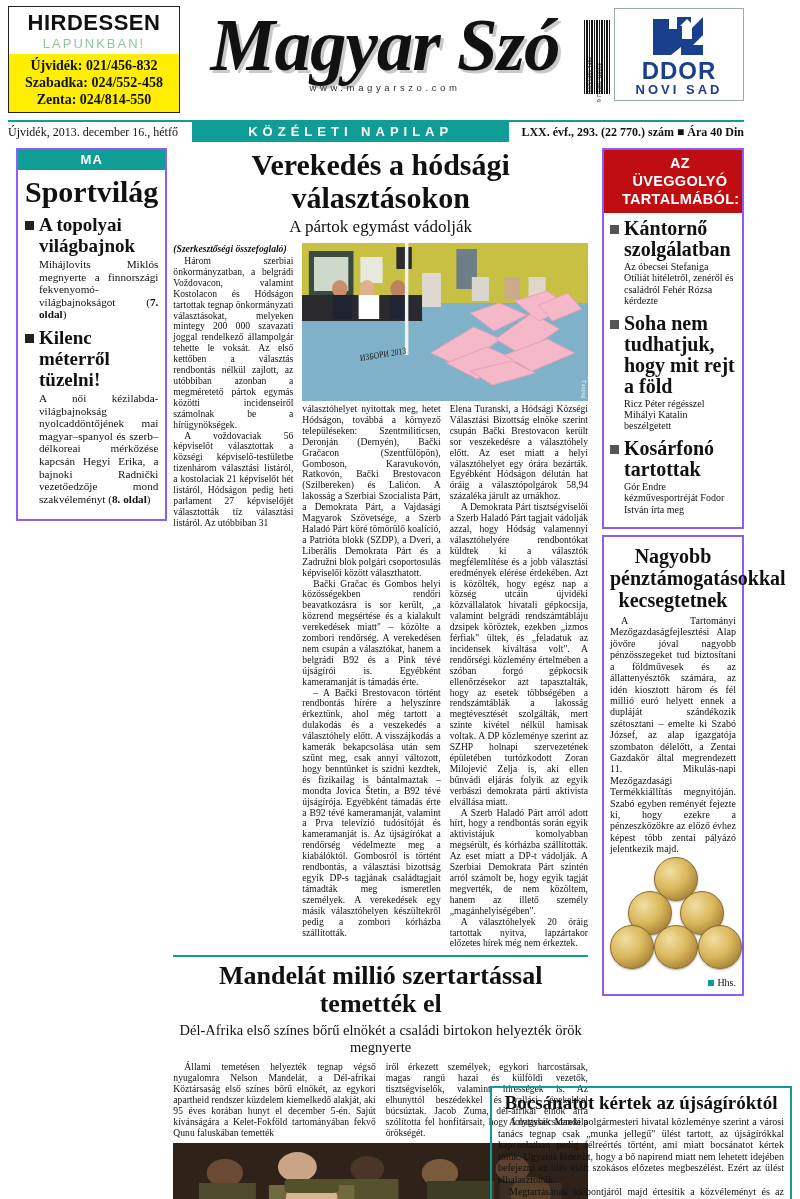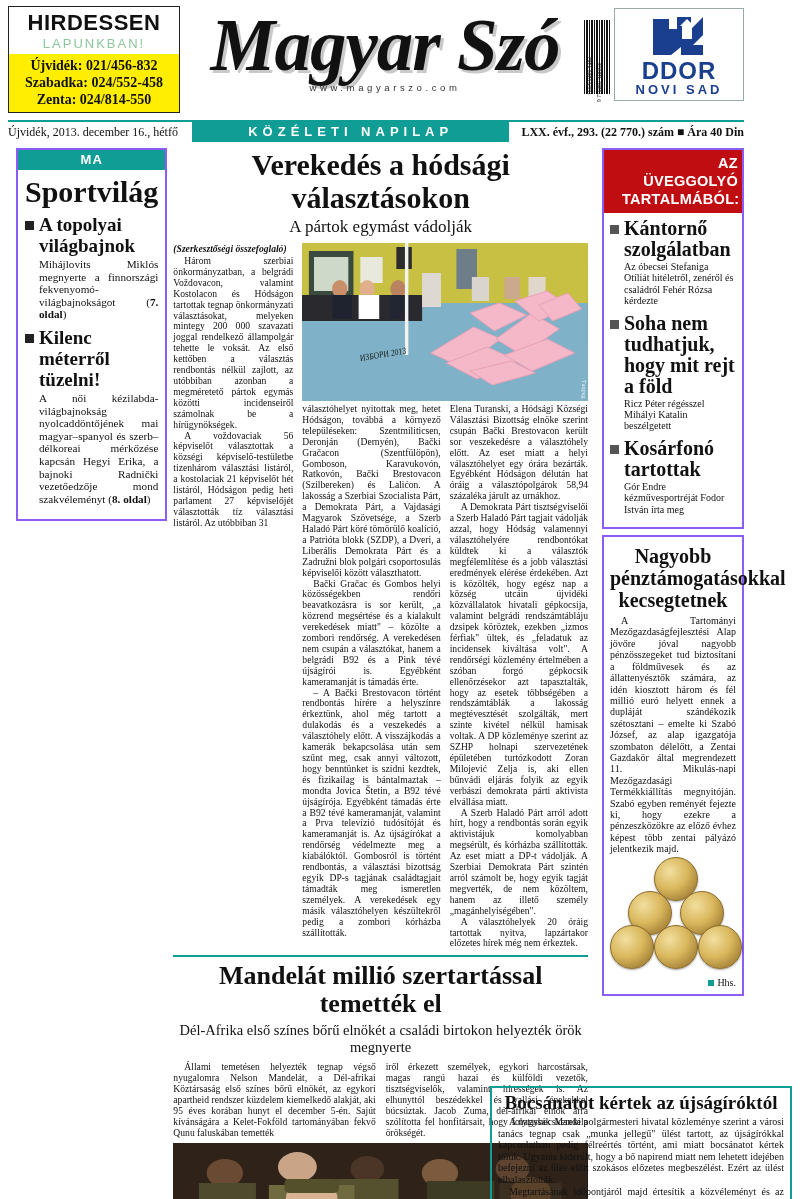--- a/index.html
+++ b/index.html
@@ -54,21 +54,21 @@
   
   .grid { display:flex; margin-top:6px; gap:6px; }
   .col-left { width:168px; }
   .col-mid { width:462px; }
   .col-right { width:150px; }
 
   
   .box-green { border:2px solid #8b5cf6;margin-left:8px; }
   .box-hdr-green { background:#0f9d96; color:#fff; text-align:center; font-family:"Liberation Sans", sans-serif;
     font-weight:bold; font-size:13px; letter-spacing:1px; padding:2px 0 3px 0;}
-  .box-hdr-red { background:#c00d12; color:#fff; text-align:right; font-family:"Liberation Sans", sans-serif;
+  .box-hdr-red { background:#c00d12; color:#fff; text-align:center; font-family:"Liberation Sans", sans-serif;
     font-weight:bold; font-size:14.5px; line-height:18px; padding:4px 4px 5px 18px; letter-spacing:0.3px;}
   .box-body { padding:4px 7px 8px 7px; }
 
   .sport-title { font-weight:bold; font-size:30px; text-align:center; line-height:32px; margin:2px 0 6px 0;}
   .tease { display:flex; gap:5px; margin-bottom:6px;}
   .bullet { width:9px; height:9px; background:#222; flex:none; margin-top:7px;}
   .tease-h { font-weight:bold; font-size:19px; line-height:21px; }
   .tease-p { font-size:11.2px; line-height:12.6px; text-align:justify; margin-top:2px; }
   .tease-p b { font-weight:bold; }
 

